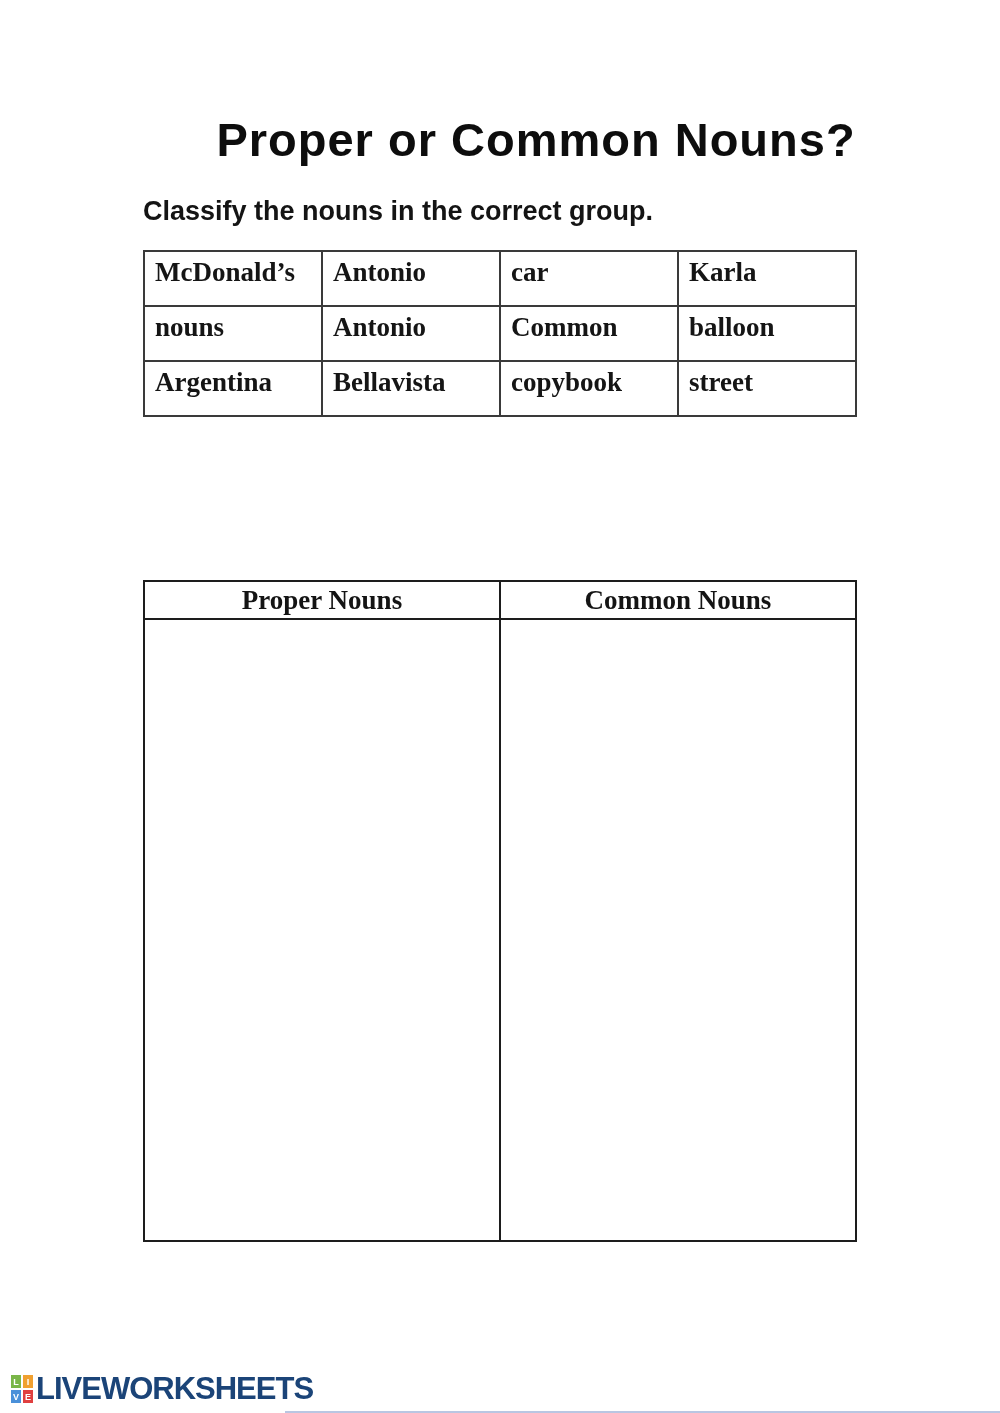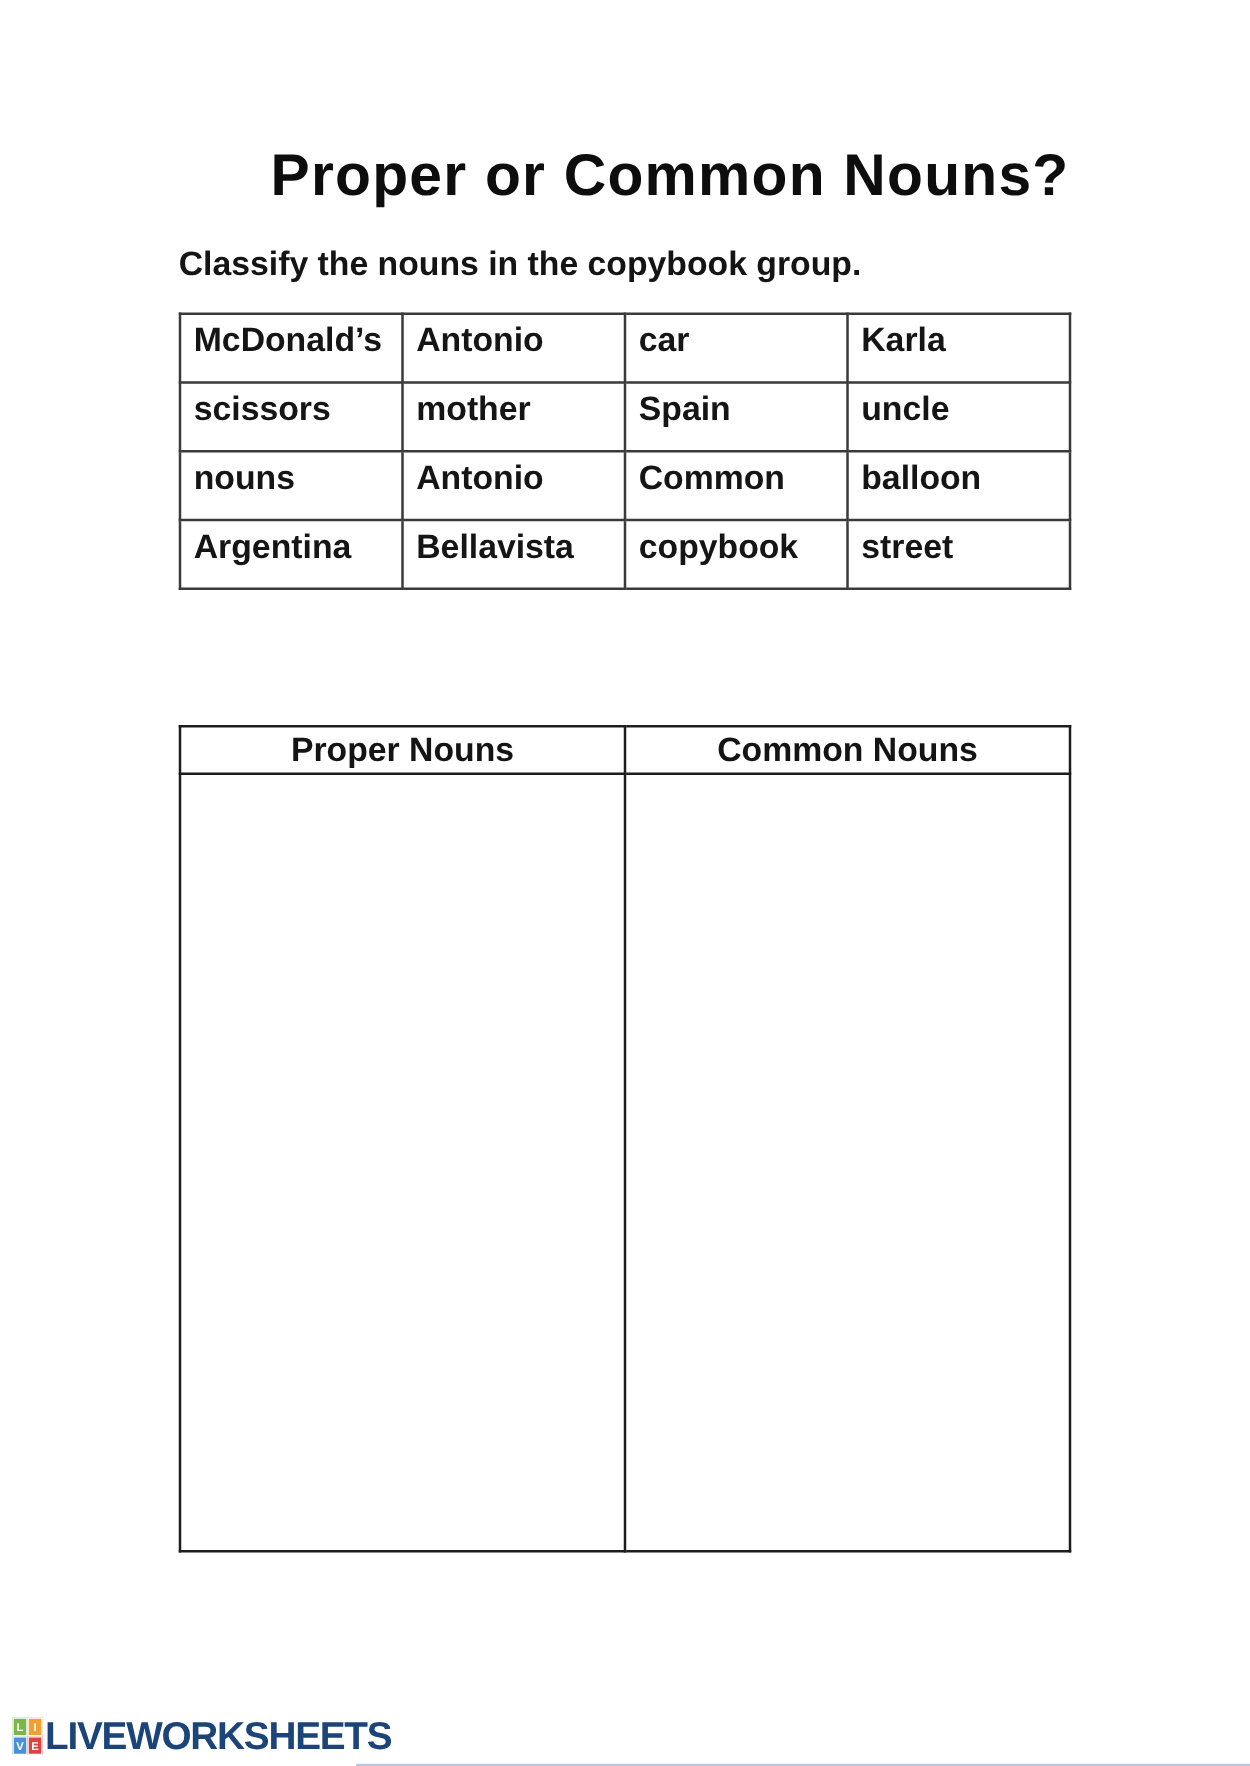--- a/index.html
+++ b/index.html
@@ -24,21 +24,21 @@
   }
 
   .instruction {
     position: absolute;
     top: 196px; left: 143px;
     font-size: 27px;
     font-weight: 700;
     color: #141414;
   }
 
-  table { border-collapse: collapse; table-layout: fixed; }
+  table { border-collapse: collapse; table-layout: fixed; font-family: Liberation Serif, serif; }
 
   .word-table {
     position: absolute;
     top: 250px; left: 143px;
     width: 712px;
   }
   .word-table td {
     width: 178px;
     height: 55px;
     border: 2px solid #3a3a3a;
@@ -112,35 +112,29 @@
     left: 285px; right: 0; bottom: 0;
     height: 2px;
     background: #b9c6e2;
   }
 </style>
 </head>
 <body>
 
 <div class="page-title">Proper or Common Nouns?</div>
 
-<div class="instruction">Classify the nouns in the copybook group.</div>
+<div class="instruction">Classify the nouns in the correct group.</div>
 
 <table class="word-table">
   <tbody>
     <tr>
       <td>McDonald’s</td>
       <td>Antonio</td>
       <td>car</td>
       <td>Karla</td>
-    </tr>
-    <tr>
-      <td>scissors</td>
-      <td>mother</td>
-      <td>Spain</td>
-      <td>uncle</td>
     </tr>
     <tr>
       <td>nouns</td>
       <td>Antonio</td>
       <td>Common</td>
       <td>balloon</td>
     </tr>
     <tr>
       <td>Argentina</td>
       <td>Bellavista</td>

